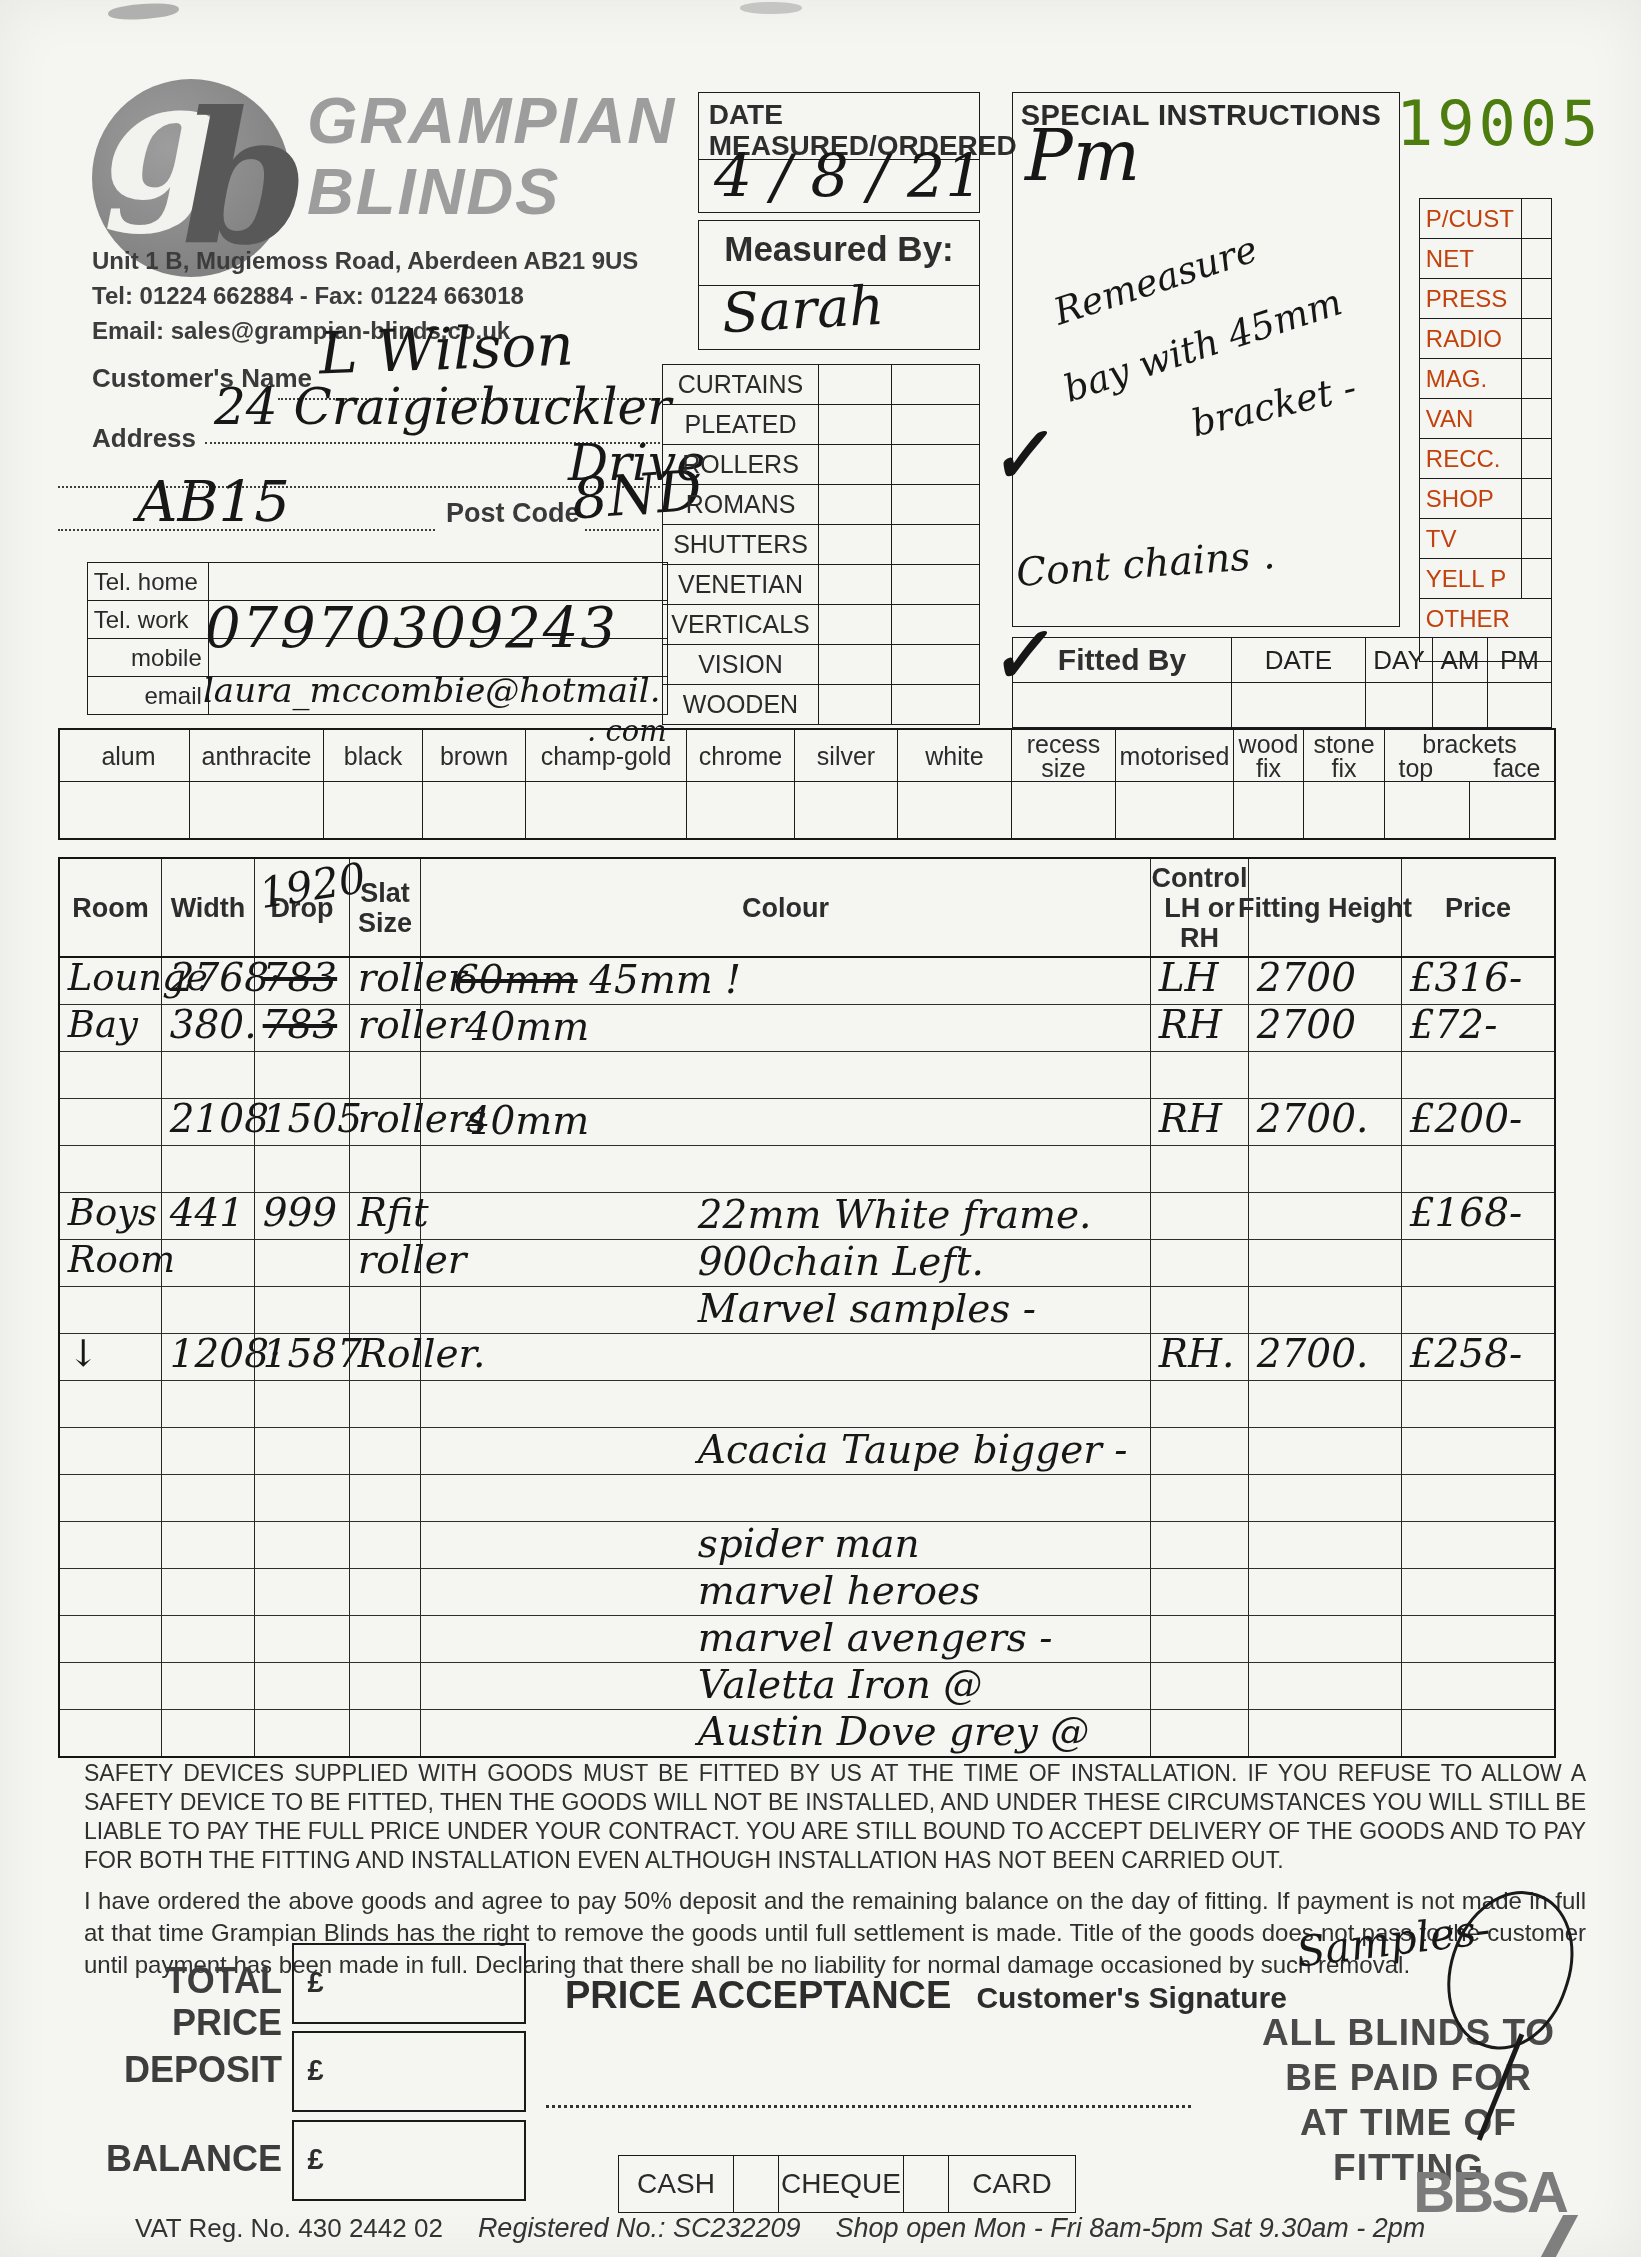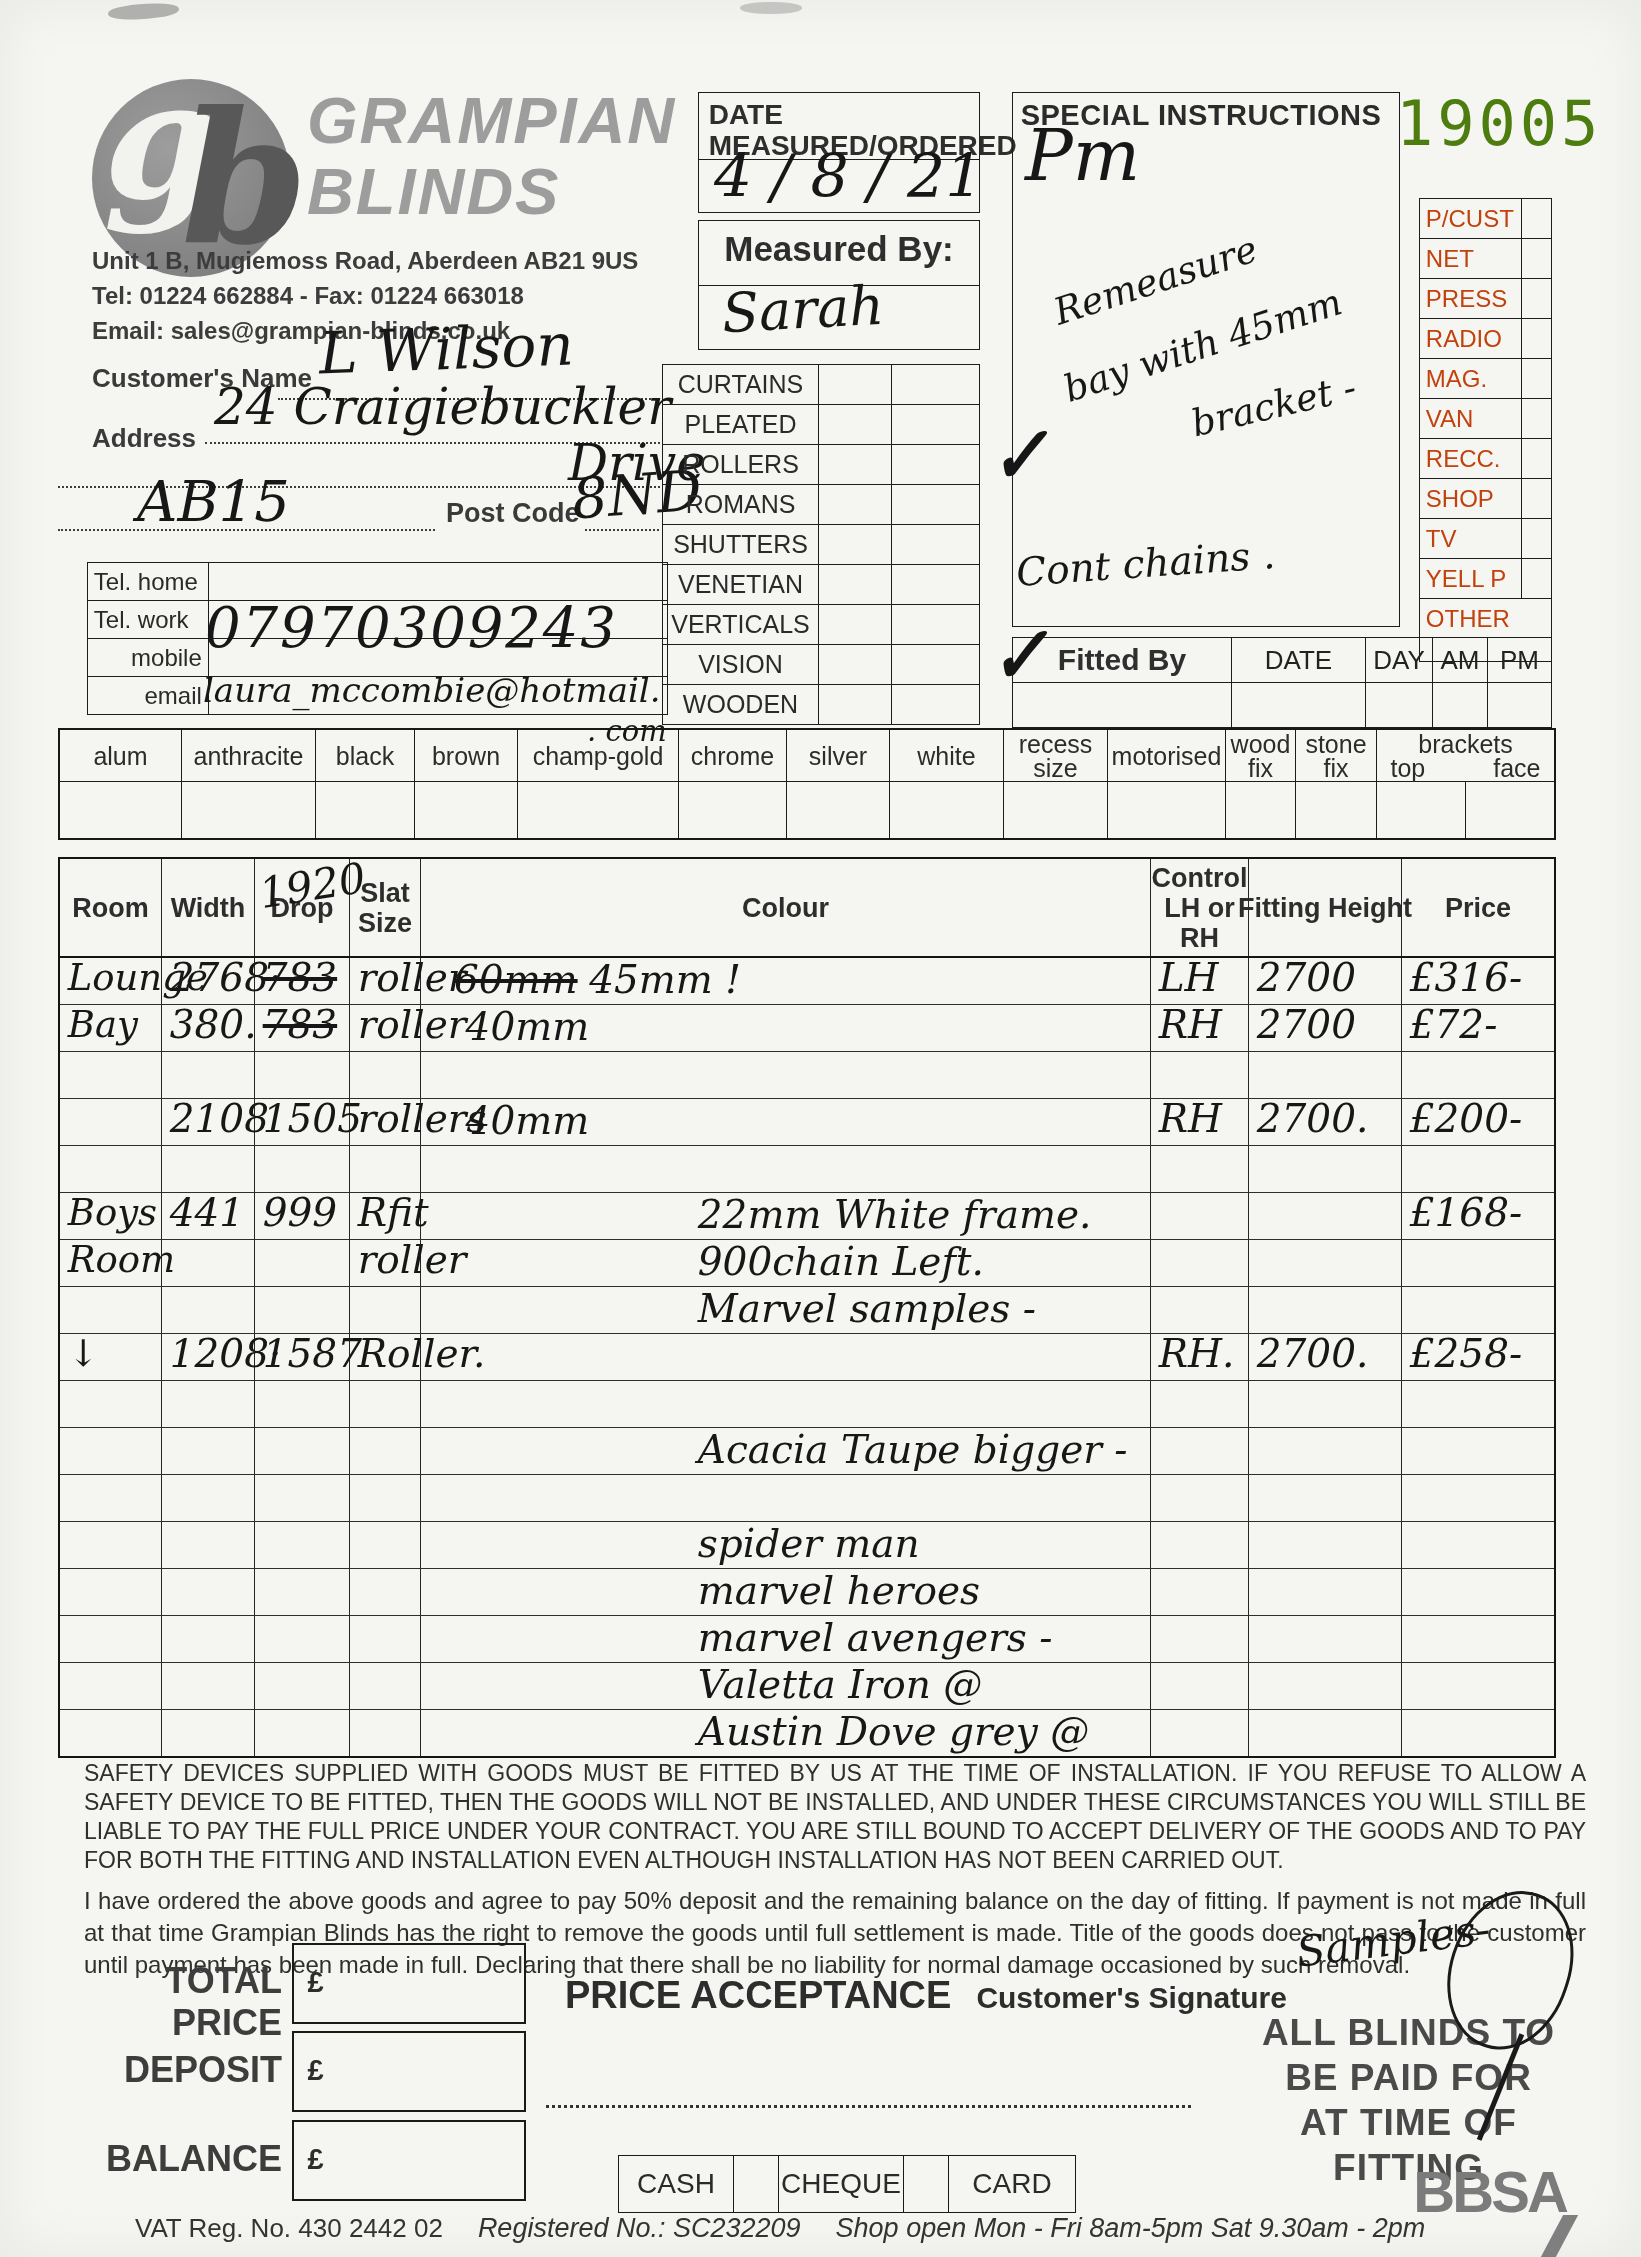--- a/index.html
+++ b/index.html
@@ -83,21 +83,21 @@
   
   #blind-table{left:662px;top:364px;width:316px;border:1.9px solid #1c1c1c;}
   .brow{display:flex;height:39px;border-bottom:1.9px solid #1c1c1c;position:relative;gap:24px;}
   .brow:last-child{border-bottom:none;}
   .blabel{width:155px;border-right:1.9px solid #1c1c1c;font-size:25px;display:flex;align-items:center;justify-content:center;color:#2a2a2a;}
   .bc1{width:48px;border-right:1.9px solid #1c1c1c;position:relative;}
   .bc2{flex:1;}
   .tick{position:absolute;left:145px;top:-33px;font-size:73px;font-weight:700;transform:rotate(-6deg);color:#161616;z-index:3;}
   
   #colour-strip{left:58px;top:728px;width:1498px;border:2.9px solid #181818;box-sizing:border-box;}
-  .crow{display:grid;grid-template-columns:122px 134px 99px 103px 161px 108px 103px 114px 104px 118px 70px 81px auto;}
+  .crow{display:grid;grid-template-columns:122px 134px 99px 103px 161px 108px 103px 114px 104px 118px 70px 81px auto;padding-left:8px;}
   .crow.hd{border-bottom:1.9px solid #1c1c1c;height:51px;}
   .crow.vl{height:56px;}
   .ch,.cv{border-right:1.9px solid #1c1c1c;text-align:center;font-size:25px;line-height:24px;color:#2c2c2c;display:flex;align-items:center;justify-content:center;}
   .ch:last-child,.cv:last-child{border-right:none;}
   .ch.brackets{flex-direction:column;justify-content:flex-start;padding-top:1.9px;}
   .bsub{display:flex;width:100%;justify-content:space-between;padding:0 13.5px;box-sizing:border-box;}
   .cv.bval{padding:0;display:flex;}
   .bhalf{width:50%;border-right:1.9px solid #1c1c1c;height:100%;}
   .bhalf2{width:50%;height:100%;}
   

